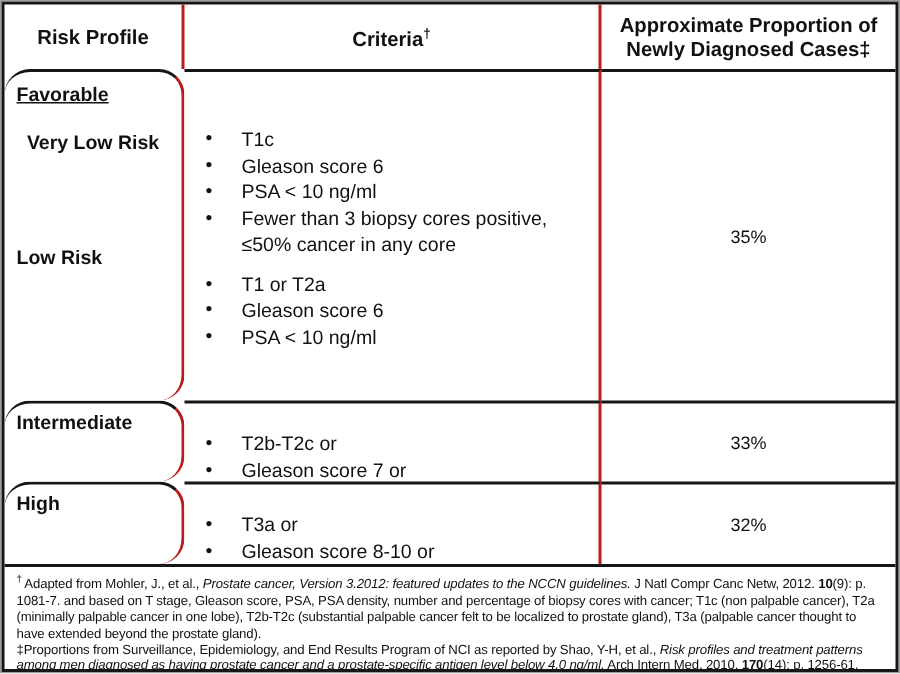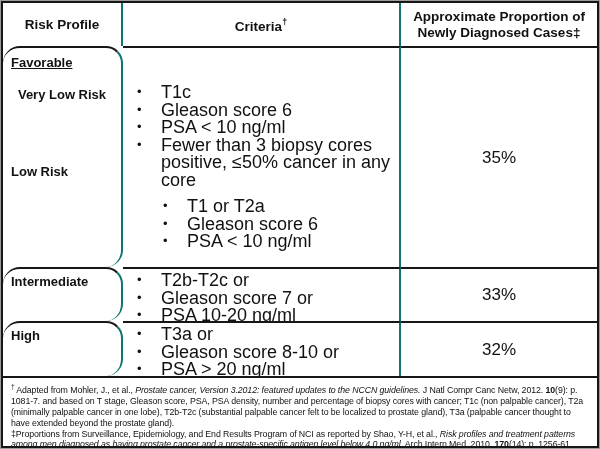--- a/index.html
+++ b/index.html
@@ -15,57 +15,57 @@
   .table {
     width:100%; height:100%;
     border:2px solid #161616;
     display:grid;
     grid-template-columns:120px 278px 1fr;
     grid-template-rows:43px 221px 54px 55px auto;
     background:#fff;
   }
 
   .cell { overflow:hidden; }
-  .colline { border-right:2px solid #0f766e; }
+  .colline { border-right:2px solid #b91c1c; }
   .rowline { border-top:2px solid #161616; }
 
   
   .hcell {
     display:flex; align-items:center; justify-content:center;
     text-align:center; font-weight:bold; font-size:13.5px; line-height:16px;
   }
   .hsup { vertical-align:super; font-size:9px; font-weight:bold; }
 
   
   .riskcell { padding:6px 8px 0 8px; font-size:13px;border-radius:17px; }
   .grp-label { font-weight:bold; text-decoration:underline; line-height:17px; }
   .risk-label { font-weight:bold; line-height:17px; }
   .vlr { margin-top:15px;text-align:center; }
   .lr  { margin-top:60px; }
   .row-label { padding-top:4px; }
 
   
-  .critcell { font-size:18px; }
+  .critcell { font-size:13px; }
   .crit-fav { padding-top:36px; }
-  .crit-plain { padding-top:3px; }
+  .crit-plain { padding-top:18px; }
   ul.blist { list-style:none; }
   ul.blist li {
     position:relative; padding-left:38px; padding-right:6px;
     line-height:17.5px;
   }
   ul.blist li::before {
     content:"\2022";
     position:absolute; left:14px; top:-1px; font-size:13px;
   }
-  .list-gap { margin-top:9px;margin-left:26px; }
+  .list-gap { margin-top:9px; }
 
   
   .propcell {
     display:flex; align-items:center; justify-content:center;
-    font-size:17px;
+    font-size:12px;
   }
 
   
   .footcell {
     grid-column:1 / span 3;
     padding:4px 8px 2px 8px;
     font-size:8.8px; line-height:10.9px; letter-spacing:-0.1px;
   }
   .footcell .italic { font-style:italic; }
   .footcell .bold { font-weight:bold; }

